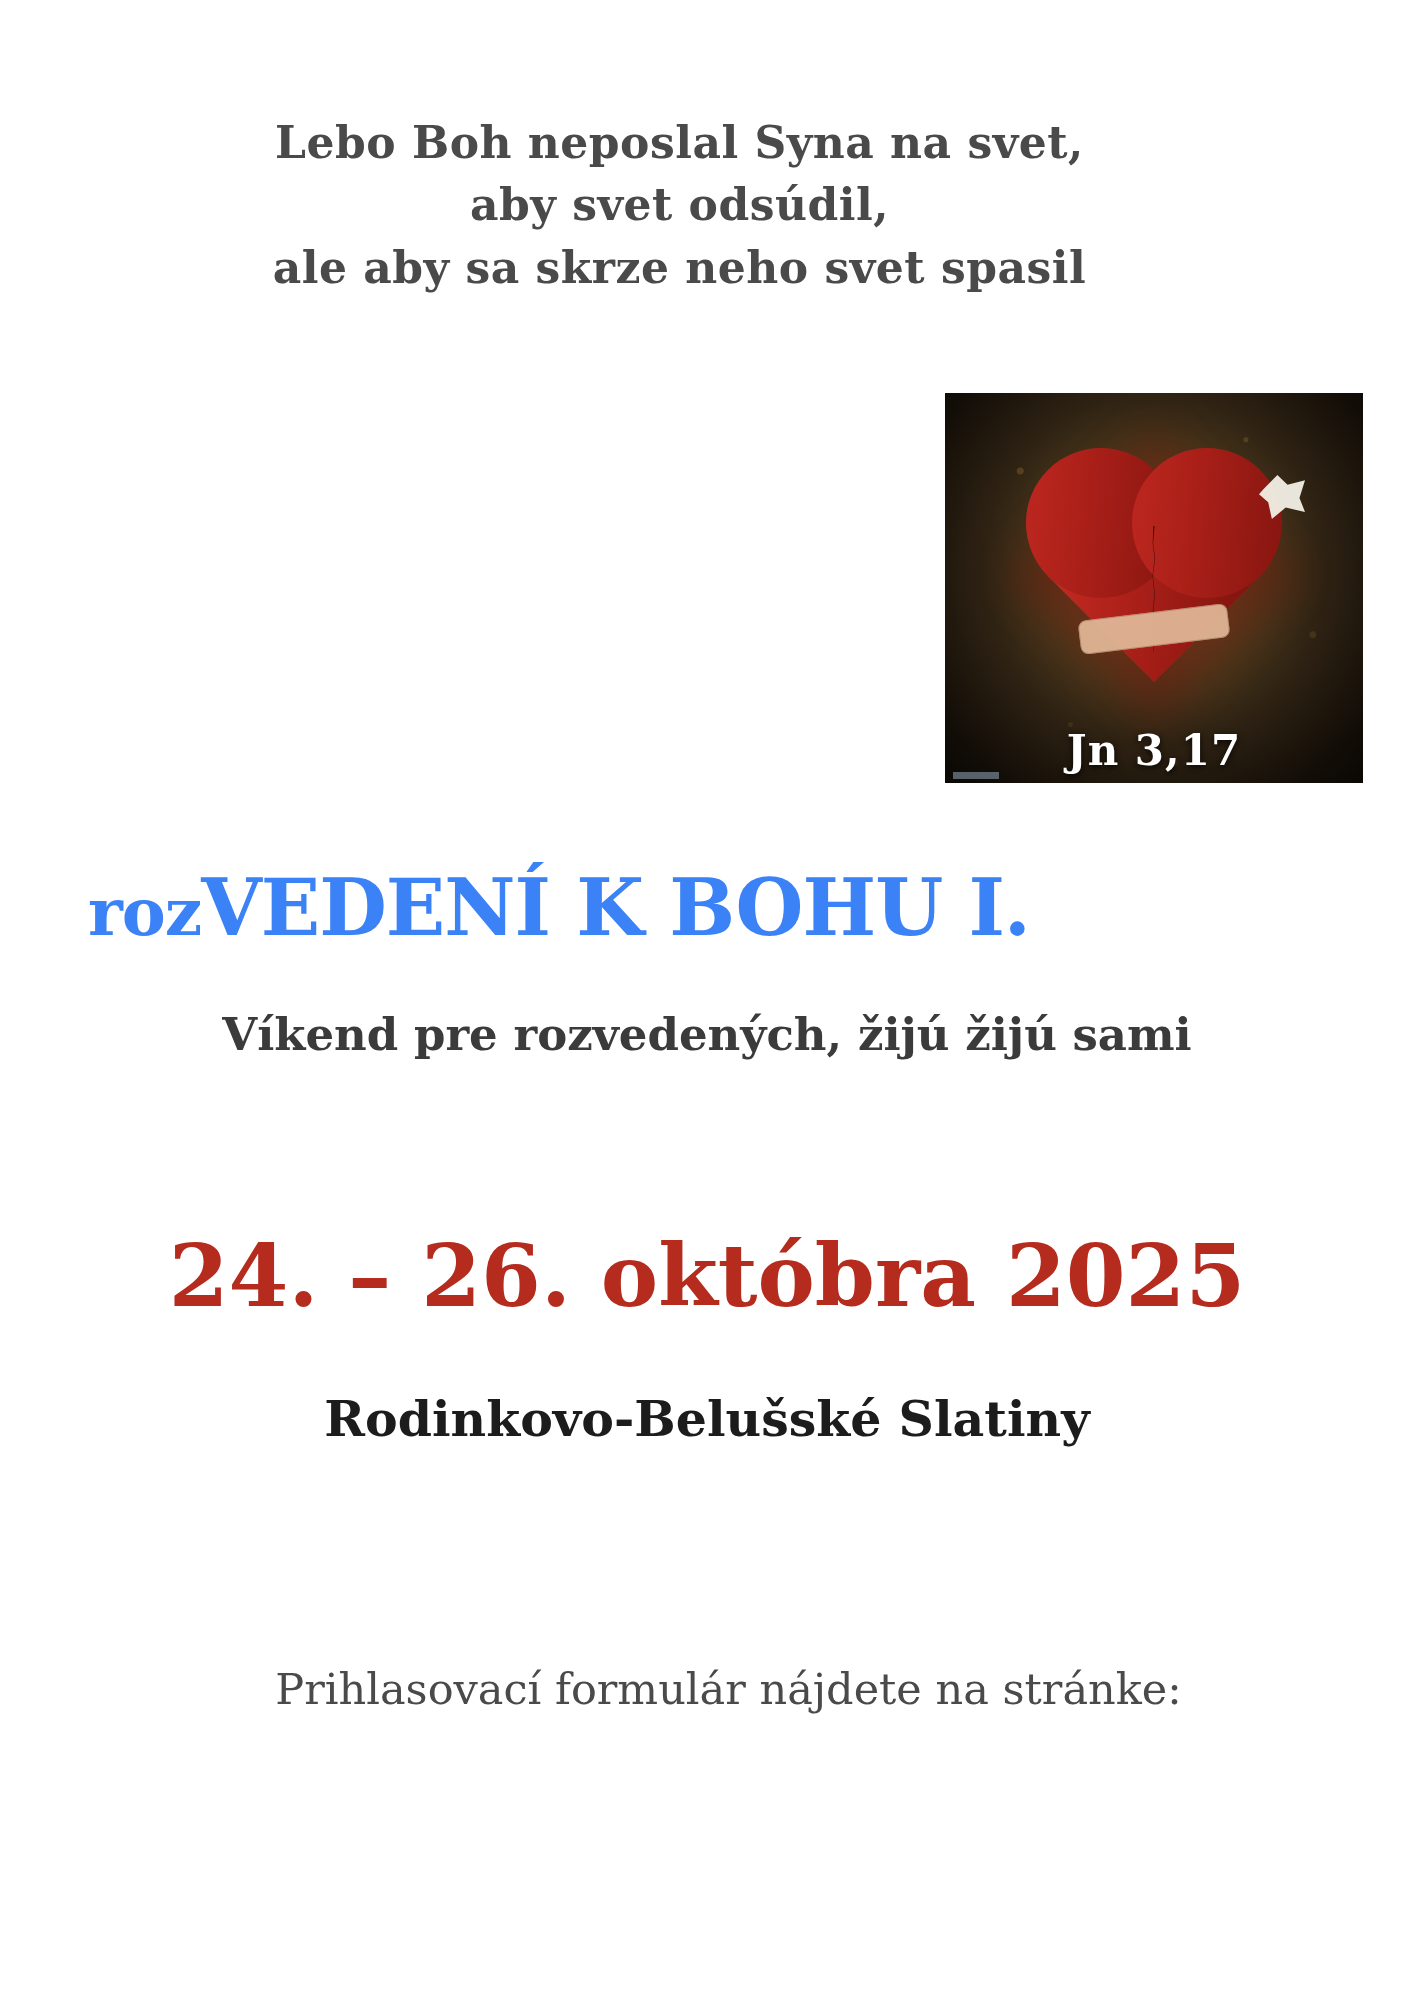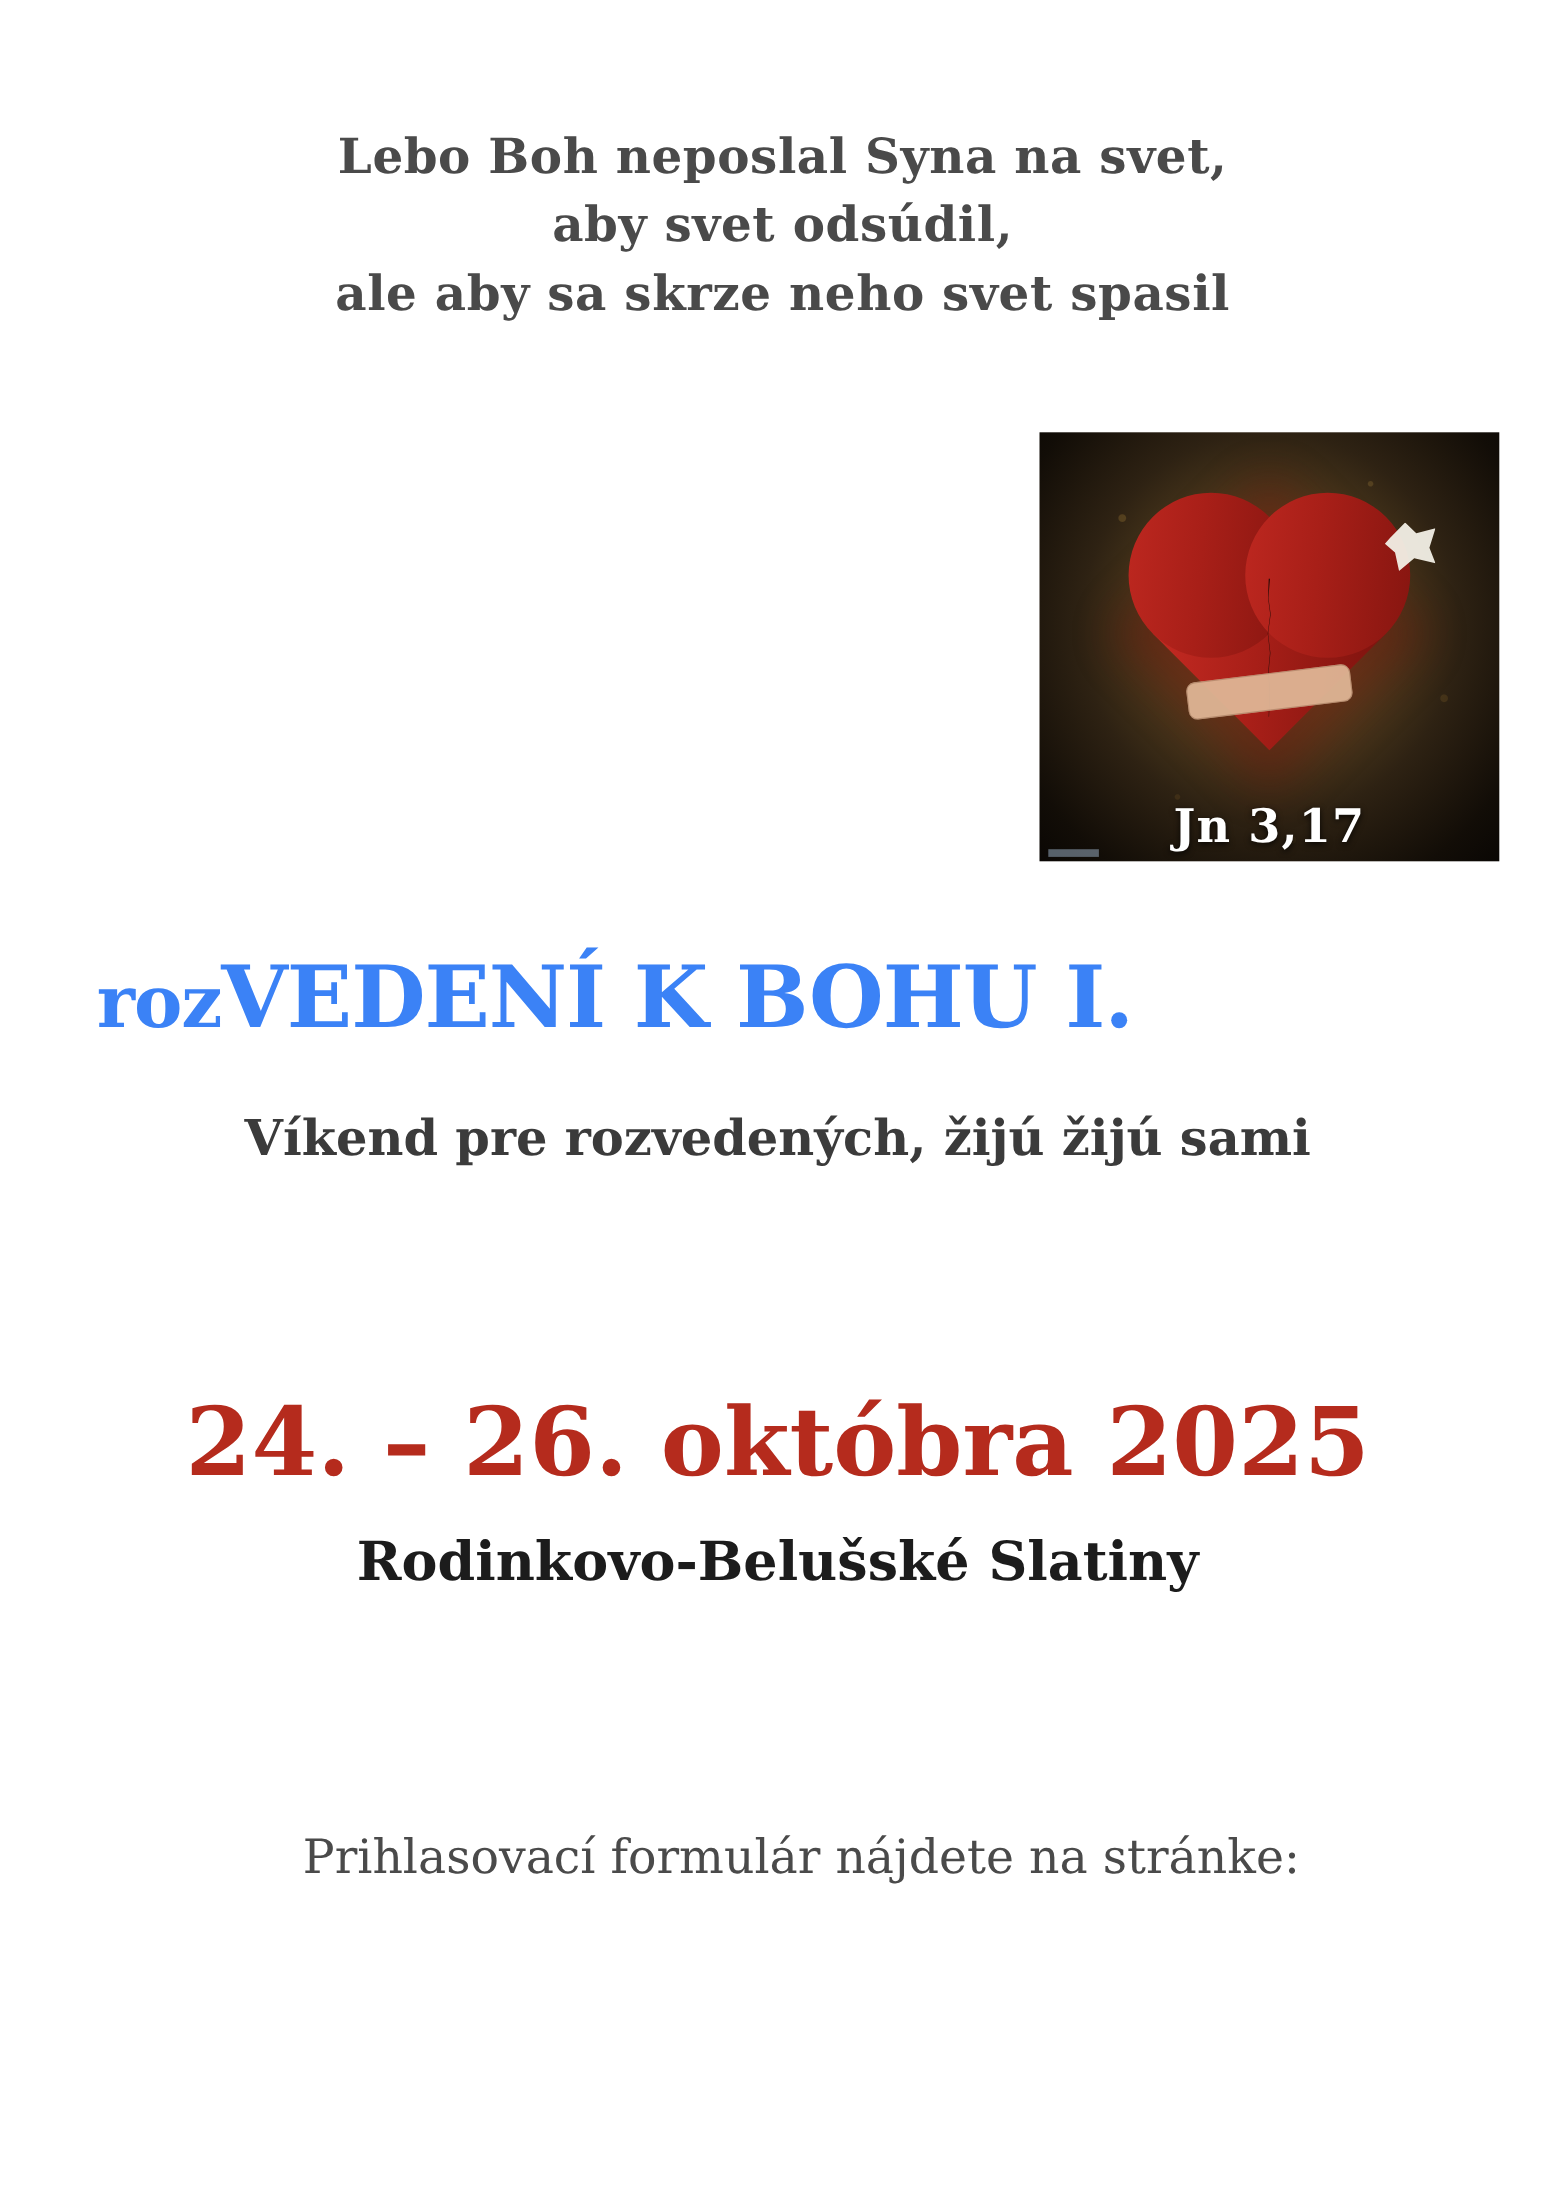--- a/index.html
+++ b/index.html
@@ -28,21 +28,20 @@
     top: 112px;
     left: 0;
     width: 1359px;
     text-align: center;
     font-family: "DejaVu Serif", serif;
     font-size: 44px;
     line-height: 1.42;
     color: #4a4a4a;
     letter-spacing: 0.5px;
     font-weight: 600;
-    padding-left: 32px;
   }
   .verse .vline {
     display: block;
     white-space: nowrap;
   }
 
   
   .picture-wrap {
     position: absolute;
     top: 393px;
@@ -182,21 +181,20 @@
     position: absolute;
     top: 1225px;
     left: 0;
     width: 1414px;
     text-align: center;
     font-family: "DejaVu Serif", serif;
     font-weight: 700;
     font-size: 86px;
     color: #b52b1d;
     white-space: nowrap;
-    margin-top: 36px;
   }
   .place {
     position: absolute;
     top: 1390px;
     left: 0;
     width: 1414px;
     text-align: center;
     font-family: "DejaVu Serif", serif;
     font-weight: 700;
     font-size: 49px;

